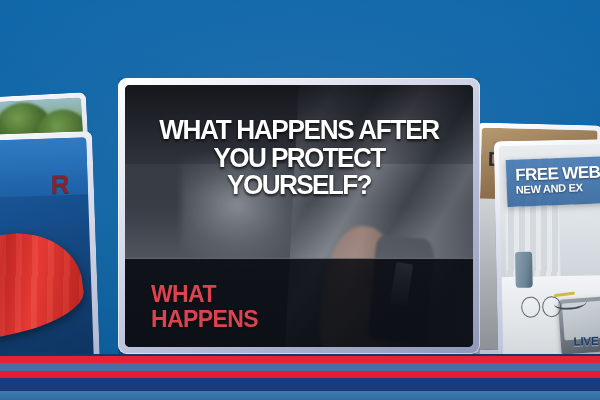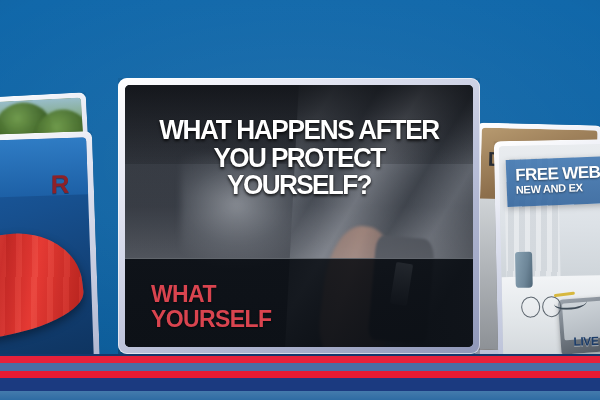--- a/index.html
+++ b/index.html
@@ -513,21 +513,21 @@
       <div class="hero-band-rule"></div>
       <div class="hero-top-shade"></div>
 
       <div class="hero-headline">
         <span class="l1">WHAT HAPPENS AFTER</span>
         <span class="l2">YOU PROTECT YOURSELF?</span>
       </div>
 
       <div class="hero-kicker">
         <div>WHAT</div>
-        <div>YOURSELF</div>
+        <div>HAPPENS</div>
       </div>
     </div>
   </div>
 
   <div class="bg-vignette"></div>
 
   <div id="stripe-bar">
     <div class="stripe s-hair"></div>
     <div class="stripe s-red-a"></div>
     <div class="stripe s-slate"></div>

